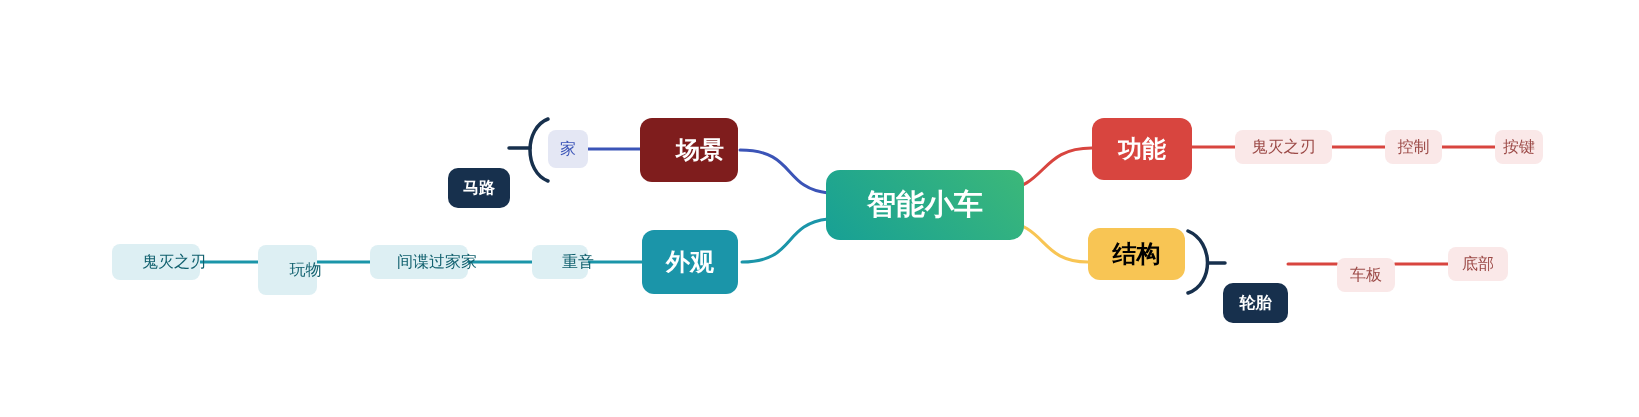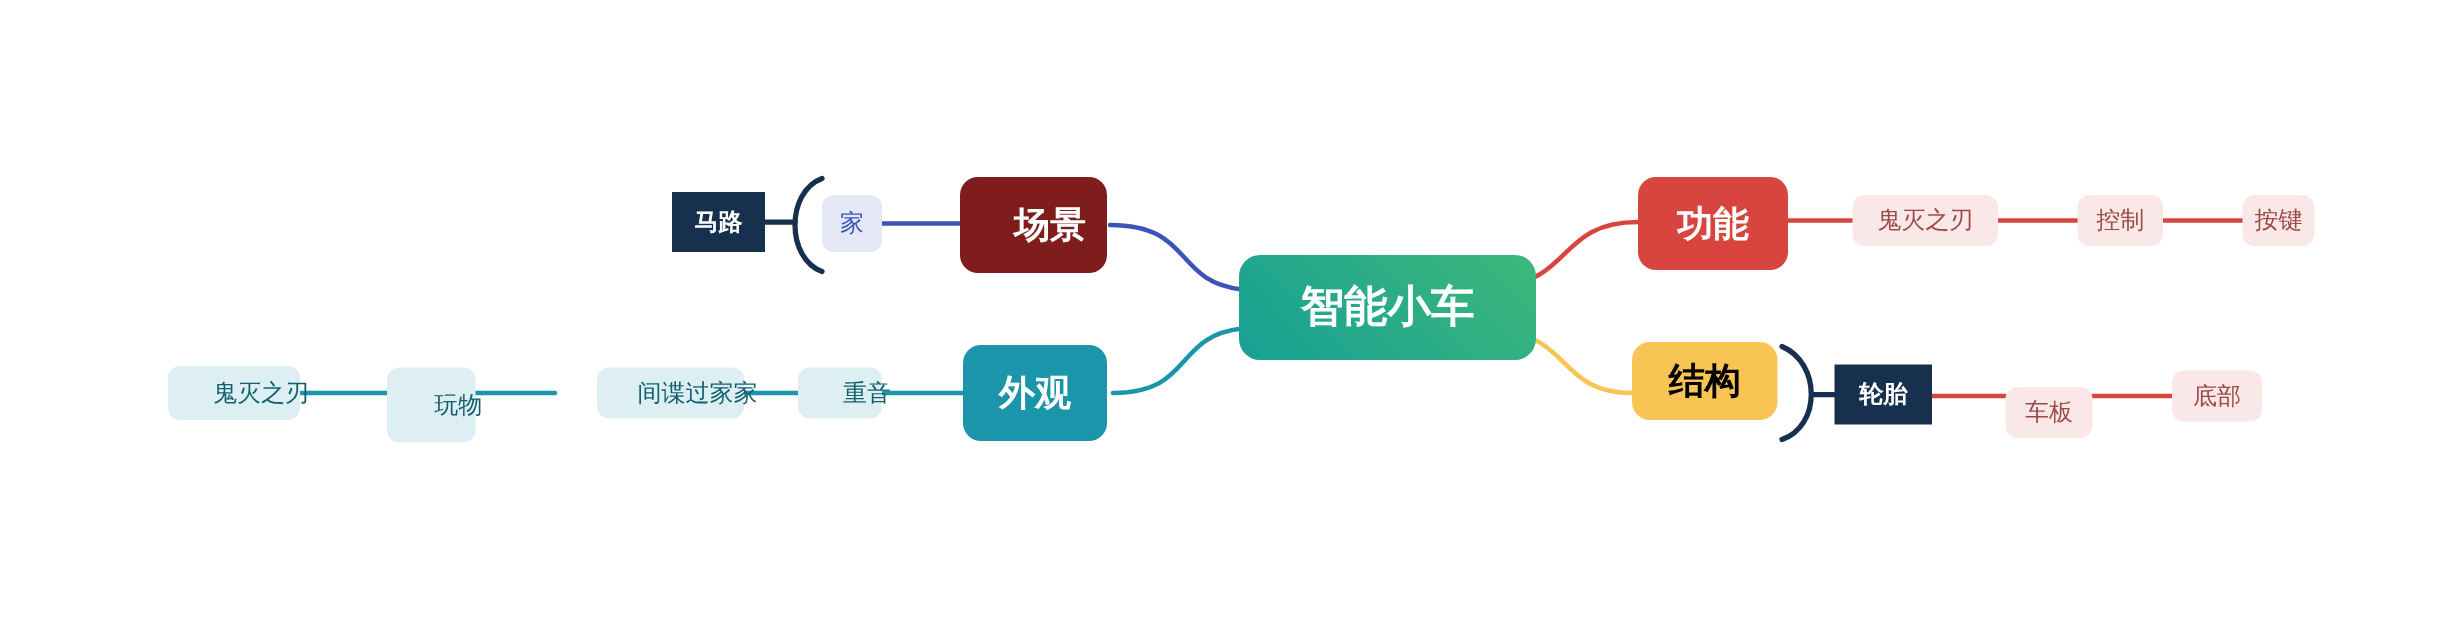--- a/index.html
+++ b/index.html
@@ -50,35 +50,36 @@
   
   .node.child {
     border-radius: 8px;
     font-size: 16px;
   }
   .child.blue-light { background: #E4E7F4; color: #3B54B7; }
   .child.teal-light { background: #DDEFF3; color: #11606E; padding-left: 36px; }
   .child.red-light  { background: #FAE8E8; color: #9C4A47; }
   .node.home        { left: 548px;  top: 130px; width: 40px; height: 38px; }
   .node.accent      { left: 532px;  top: 245px; width: 56px; height: 34px; }
-  .node.spy-family  { left: 370px;  top: 245px; width: 98px; height: 34px; margin-left: 28px; }
+  .node.spy-family  { left: 370px;  top: 245px; width: 98px; height: 34px; }
   .node.toy         { left: 258px;  top: 245px; width: 59px; height: 50px; }
   .node.demon-slayer{ left: 112px;  top: 244px; width: 88px; height: 36px; }
   .node.voice       { left: 1235px; top: 130px; width: 97px; height: 34px; }
   .node.control     { left: 1385px; top: 130px; width: 57px; height: 34px; }
   .node.buttons     { left: 1495px; top: 130px; width: 48px; height: 34px; }
   .node.car-board   { left: 1337px; top: 247px; width: 58px; height: 34px; margin-top: 11px; }
   .node.bottom      { left: 1448px; top: 247px; width: 60px; height: 34px; }
   
   .node.summary {
     background: #17304D;
     color: #ffffff;
-    border-radius: 0;
+    border-radius: 10px;
     font-size: 16px;
     font-weight: 600;
+    margin-top: 40px;
   }
   .node.road { left: 448px;  top: 128px; width: 62px; height: 40px; }
   .node.tire { left: 1223px; top: 243px; width: 65px; height: 40px; }
 </style>
 </head>
 <body>
 
 <div class="canvas">
 
   <svg class="edges" viewBox="0 0 1639 417" fill="none" xmlns="http://www.w3.org/2000/svg">

